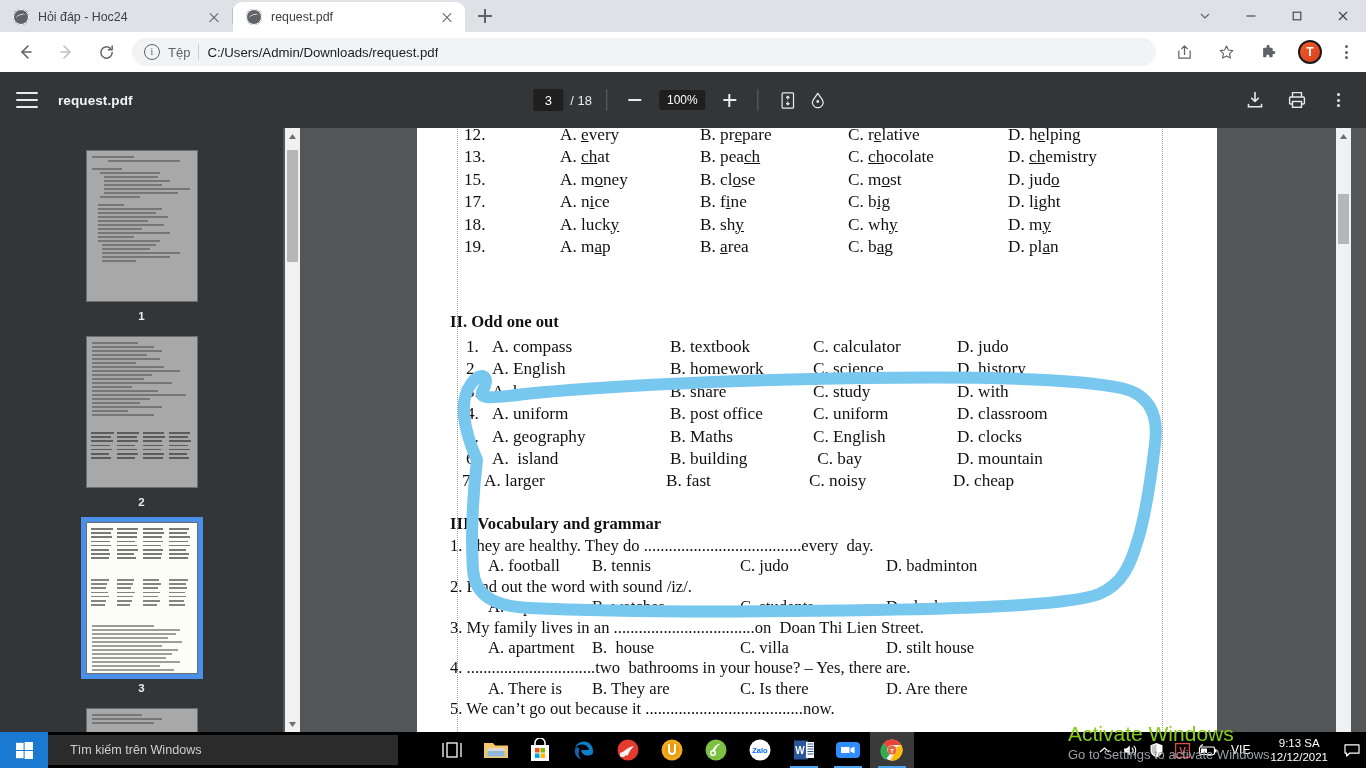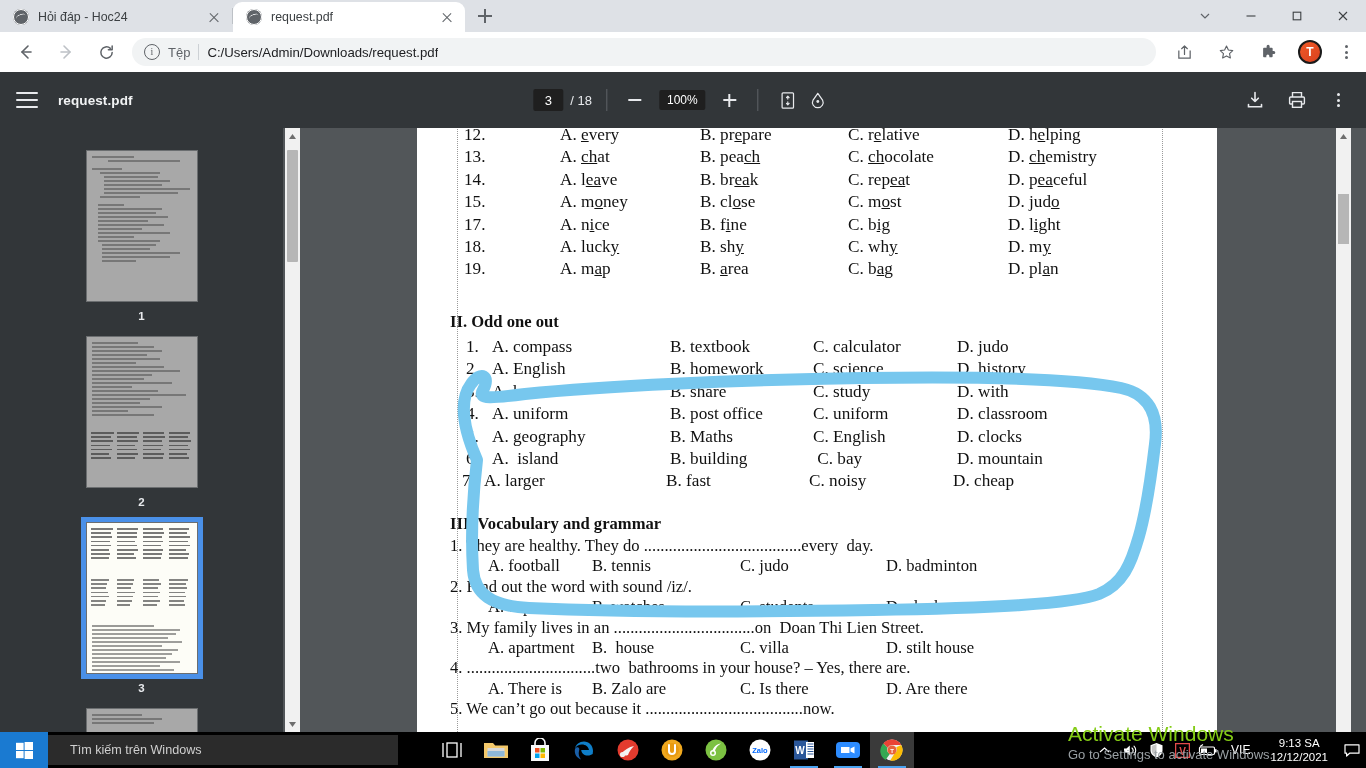--- a/index.html
+++ b/index.html
@@ -695,27 +695,20 @@
               <span class="c2">B. pr<u>e</u>pare</span>
               <span class="c3">C. r<u>e</u>lative</span>
               <span>D. h<u>e</u>lping</span>
             </div>
             <div class="qrow">
               <span class="c0">13.</span>
               <span class="c1">A. <u>ch</u>at</span>
               <span class="c2">B. pea<u>ch</u></span>
               <span class="c3">C. <u>ch</u>ocolate</span>
               <span>D. <u>ch</u>emistry</span>
-            </div>
-            <div class="qrow">
-              <span class="c0">14.</span>
-              <span class="c1">A. l<u>ea</u>ve</span>
-              <span class="c2">B. br<u>ea</u>k</span>
-              <span class="c3">C. rep<u>ea</u>t</span>
-              <span>D. p<u>ea</u>ceful</span>
             </div>
             <div class="qrow">
               <span class="c0">15.</span>
               <span class="c1">A. m<u>o</u>ney</span>
               <span class="c2">B. cl<u>o</u>se</span>
               <span class="c3">C. m<u>o</u>st</span>
               <span>D. jud<u>o</u></span>
             </div>
             <div class="qrow">
               <span class="c0">17.</span>
@@ -818,21 +811,21 @@
             <div class="vopts">
               <span class="o0">A. apartment</span>
               <span class="o1">B.  house</span>
               <span class="o2">C. villa</span>
               <span class="o3">D. stilt house</span>
             </div>
 
             <div class="vrow">4. ...............................two  bathrooms in your house? – Yes, there are.</div>
             <div class="vopts">
               <span class="o0">A. There is</span>
-              <span class="o1">B. Zalo are</span>
+              <span class="o1">B. They are</span>
               <span class="o2">C. Is there</span>
               <span class="o3">D. Are there</span>
             </div>
 
             <div class="vrow">5. We can’t go out because it ......................................now.</div>
           </div>
 
           <svg class="annotation" width="760" height="420" viewBox="0 0 760 420" style="left:16px; top:160px;">
             <path d="M 44 172
                      C 30 140, 26 112, 38 96

